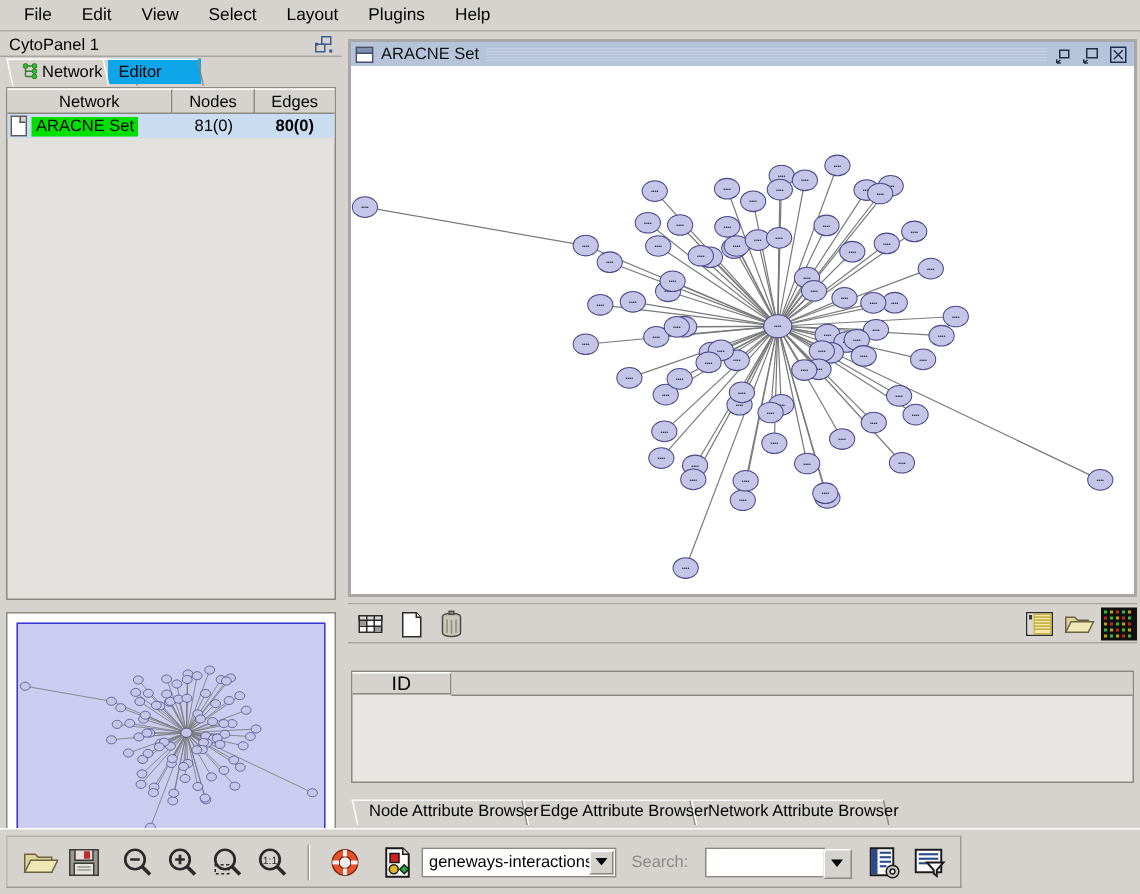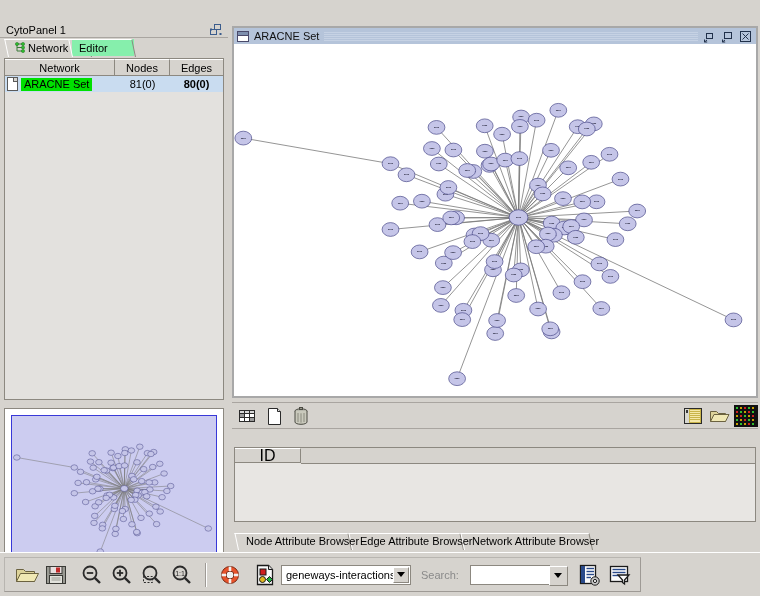--- a/index.html
+++ b/index.html
@@ -32,21 +32,21 @@
     display:flex;align-items:center;justify-content:space-between;
     padding:0 4px 0 6px;box-sizing:border-box;font-size:11px;
   }
   .float-icon{width:14px;height:12px;position:relative;cursor:pointer;}
 
   .tabrow{height:18px;position:relative;background:#d6d3ce;}
   .tab{
     position:absolute;bottom:0;height:17px;
     display:flex;align-items:center;gap:3px;
     padding:0 10px 0 7px;box-sizing:border-box;
-    font-size:11px;background:#86efac;cursor:default;
+    font-size:11px;background:#0ea5e9;cursor:default;
   }
   .tab.sel{background:#d6d3ce;font-weight:normal;}
   .tab-skew{
     position:absolute;left:0;top:0;width:100%;height:100%;
     border-top:1px solid #fff;border-left:1px solid #fff;
     border-right:1px solid #8c8880;
     transform:skewX(12deg);transform-origin:bottom left;
     pointer-events:none;
   }
   .tab.sel .tab-skew{border-bottom:none;}
@@ -140,21 +140,21 @@
   .tb-right{gap:4px;}
   .tbtn{width:22px;height:22px;position:relative;cursor:pointer;display:block;}
 
   .attr-table{
     position:absolute;left:2px;top:44px;right:2px;height:75px;
     background:#e8e6e3;border:1px solid #8c8880;box-sizing:border-box;
   }
   .attr-head{height:15px;display:flex;}
   .attr-th{
     width:66px;height:15px;display:flex;align-items:center;justify-content:center;
-    font-size:16px;background:#d6d3ce;
+    font-size:13px;background:#d6d3ce;
     border-right:1px solid #8c8880;border-bottom:1px solid #8c8880;
     border-top:1px solid #fff;box-sizing:border-box;
   }
   .attr-rest{flex:1 1 auto;height:15px;background:#d6d3ce;border-bottom:1px solid #8c8880;}
 
   .cp2-tabs{
     position:absolute;left:2px;bottom:1px;height:17px;right:0;
   }
   .btab{
     position:absolute;bottom:0;height:16px;display:flex;align-items:center;
@@ -197,20 +197,29 @@
     background:#d6d3ce;border:1px solid #fff;border-right-color:#8c8880;border-bottom-color:#8c8880;
     display:flex;align-items:center;justify-content:center;box-sizing:border-box;cursor:pointer;
   }
   svg{display:block;}
 </style>
 </head>
 <body>
 
 <div id="app">
 
+  <div class="menubar">
+    <div class="menu-item">File</div>
+    <div class="menu-item">Edit</div>
+    <div class="menu-item">View</div>
+    <div class="menu-item">Select</div>
+    <div class="menu-item">Layout</div>
+    <div class="menu-item">Plugins</div>
+    <div class="menu-item">Help</div>
+  </div>
 
   <div class="left-col">
 
     <div class="panel-title">
       <span>CytoPanel 1</span>
       <span class="float-icon">
         <svg width="14" height="12" viewBox="0 0 14 12">
           <rect x="4.5" y="0.5" width="6" height="5" fill="#d6d3ce" stroke="#3b5c8c"></rect>
           <rect x="0.5" y="5.5" width="6" height="5" fill="#d6d3ce" stroke="#3b5c8c"></rect>
           <rect x="0" y="4.5" width="2" height="2" fill="#3b5c8c"></rect>

